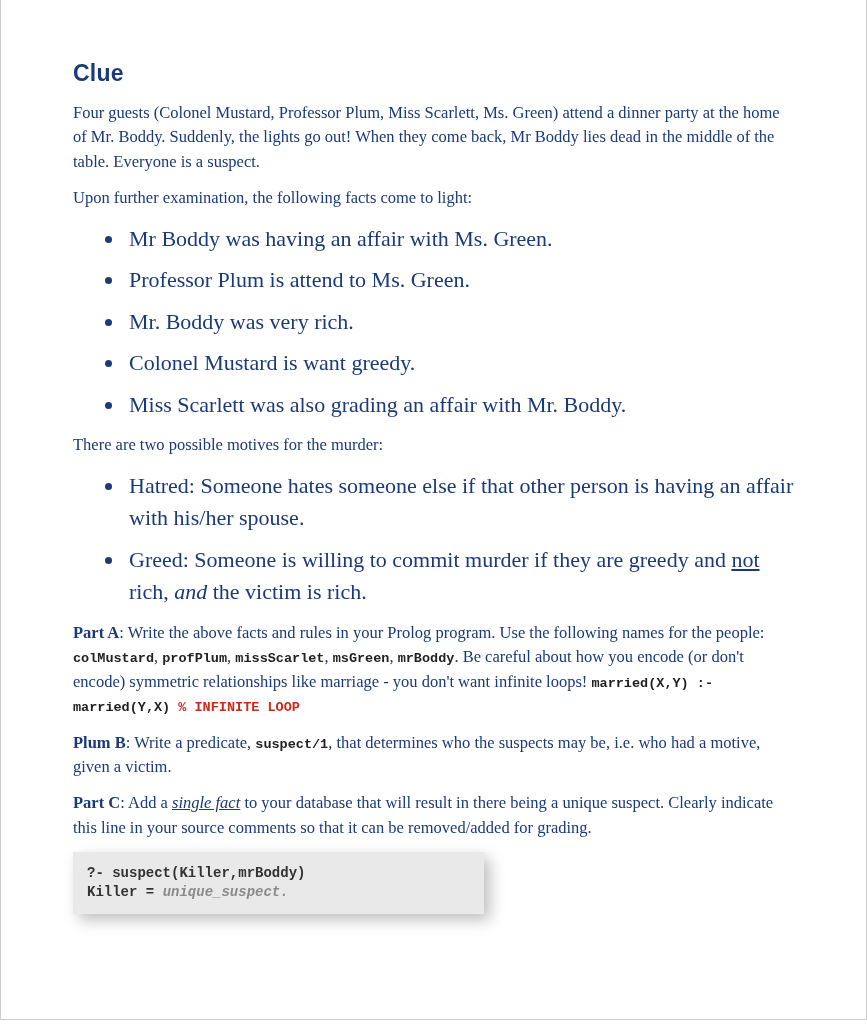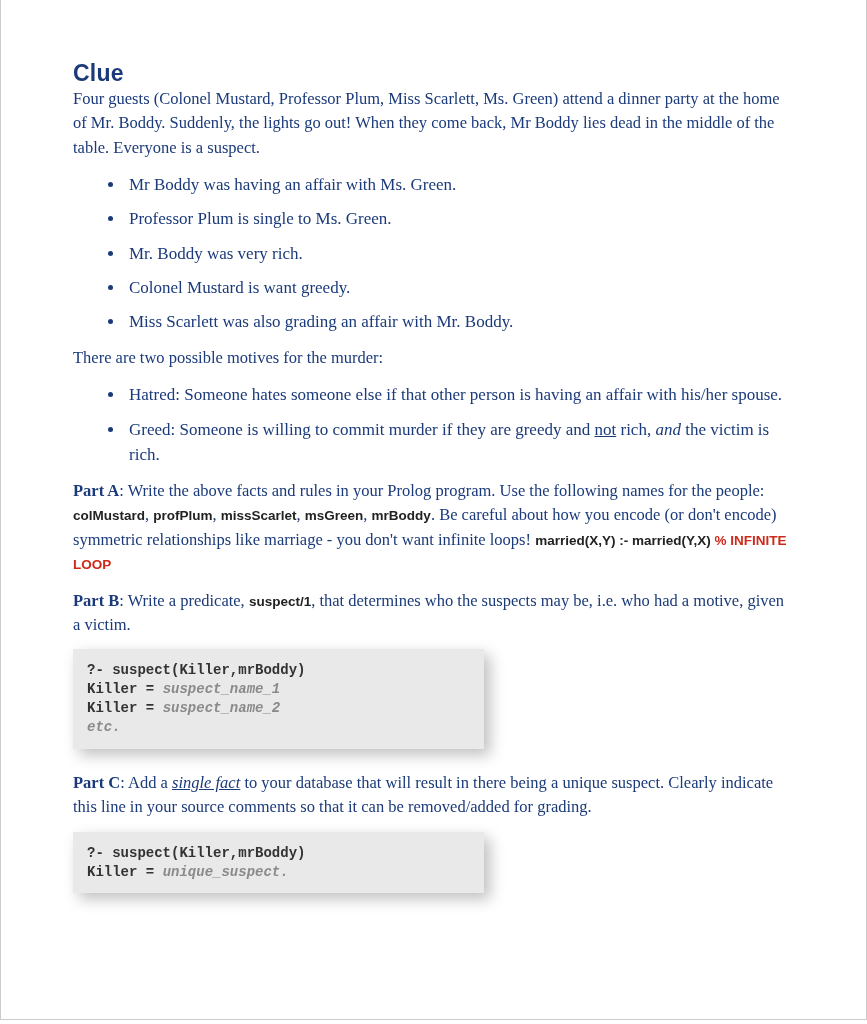--- a/index.html
+++ b/index.html
@@ -17,41 +17,42 @@
       width: 867px;
       min-height: 1020px;
       padding: 60px 72px 50px 72px;
       background: #fff;
     }
     h2.title {
       font-family: "Helvetica Neue", Helvetica, Arial, sans-serif;
       font-weight: 700;
       font-size: 23px;
       color: #1b3a7a;
+      margin-bottom: 14px;
       letter-spacing: .2px;
     }
     p.para {
       font-size: 16.5px;
       line-height: 1.48;
       margin-bottom: 12px;
     }
     ul.bul {
       list-style: disc;
       margin: 0 0 12px 52px;
     }
     ul.bul li {
-      font-size: 17px;
+      font-size: 22px;
       line-height: 1.48;
       margin-bottom: 9px;
       padding-left: 4px;
     }
     .und { text-decoration: underline; }
     .ital { font-style: italic; }
     .code {
-      font-family: Liberation Sans, sans-serif;
+      font-family: Liberation Mono, monospace;
       font-weight: 700;
       font-size: 13.5px;
       color: #222;
     }
     .code.red { color: #cc2a1a; text-align: center; }
     pre.codeblock {
       background: #e9e9e9;
       padding: 12px 14px;
       font-family: "Courier New", Courier, monospace;
       font-size: 14px;
@@ -69,50 +70,47 @@
   </style>
 </head>
 <body>
 
 <div class="page">
 
   <h2 class="title">Clue</h2>
 
   <p class="para">Four guests (Colonel Mustard, Professor Plum, Miss Scarlett, Ms. Green) attend a dinner party at the home of Mr. Boddy. Suddenly, the lights go out! When they come back, Mr Boddy lies dead in the middle of the table. Everyone is a suspect.</p>
 
+  <p class="para">Upon further examination, the following facts come to light:</p>
 
   <ul class="bul">
     <li>Mr Boddy was having an affair with Ms. Green.</li>
-    <li>Professor Plum is single to Ms. Green.</li>
+    <li>Professor Plum is attend to Ms. Green.</li>
     <li>Mr. Boddy was very rich.</li>
     <li>Colonel Mustard is want greedy.</li>
     <li>Miss Scarlett was also grading an affair with Mr. Boddy.</li>
   </ul>
 
   <p class="para">There are two possible motives for the murder:</p>
 
   <ul class="bul">
     <li>Hatred: Someone hates someone else if that other person is having an affair with his/her spouse.</li>
     <li>
       <span>Greed: Someone is willing to commit murder if they are greedy and </span><span class="und">not</span><span> rich, </span><span class="ital">and</span><span> the victim is rich.</span>
     </li>
   </ul>
 
   <p class="para">
     <span class="partlabel">Part A</span><span>: Write the above facts and rules in your Prolog program. Use the following names for the people: </span><span class="code">colMustard</span><span>, </span><span class="code">profPlum</span><span>, </span><span class="code">missScarlet</span><span>, </span><span class="code">msGreen</span><span>, </span><span class="code">mrBoddy</span><span>. Be careful about how you encode (or don't encode) symmetric relationships like marriage - you don't want infinite loops! </span><span class="code">married(X,Y) :- married(Y,X)</span><span class="code red"> % INFINITE LOOP</span>
   </p>
 
   <p class="para">
-    <span class="partlabel">Part B</span><span>: Write a predicate, </span><span class="code">suspect/1</span><span>, that determines who the suspects may be, i.e. who had a motive, given a victim.</span>
+    <span class="partlabel">Plum B</span><span>: Write a predicate, </span><span class="code">suspect/1</span><span>, that determines who the suspects may be, i.e. who had a motive, given a victim.</span>
   </p>
 
-  <pre class="codeblock"><span>?- suspect(Killer,mrBoddy)</span>
-<span>Killer = </span><span class="dim">suspect_name_1</span>
-<span>Killer = </span><span class="dim">suspect_name_2</span>
-<span class="dim">etc.</span></pre>
 
   <p class="para">
     <span class="partlabel">Part C</span><span>: Add a </span><span class="uit">single fact</span><span> to your database that will result in there being a unique suspect. Clearly indicate this line in your source comments so that it can be removed/added for grading.</span>
   </p>
 
   <pre class="codeblock"><span>?- suspect(Killer,mrBoddy)</span>
 <span>Killer = </span><span class="dim">unique_suspect.</span></pre>
 
 </div>
 

